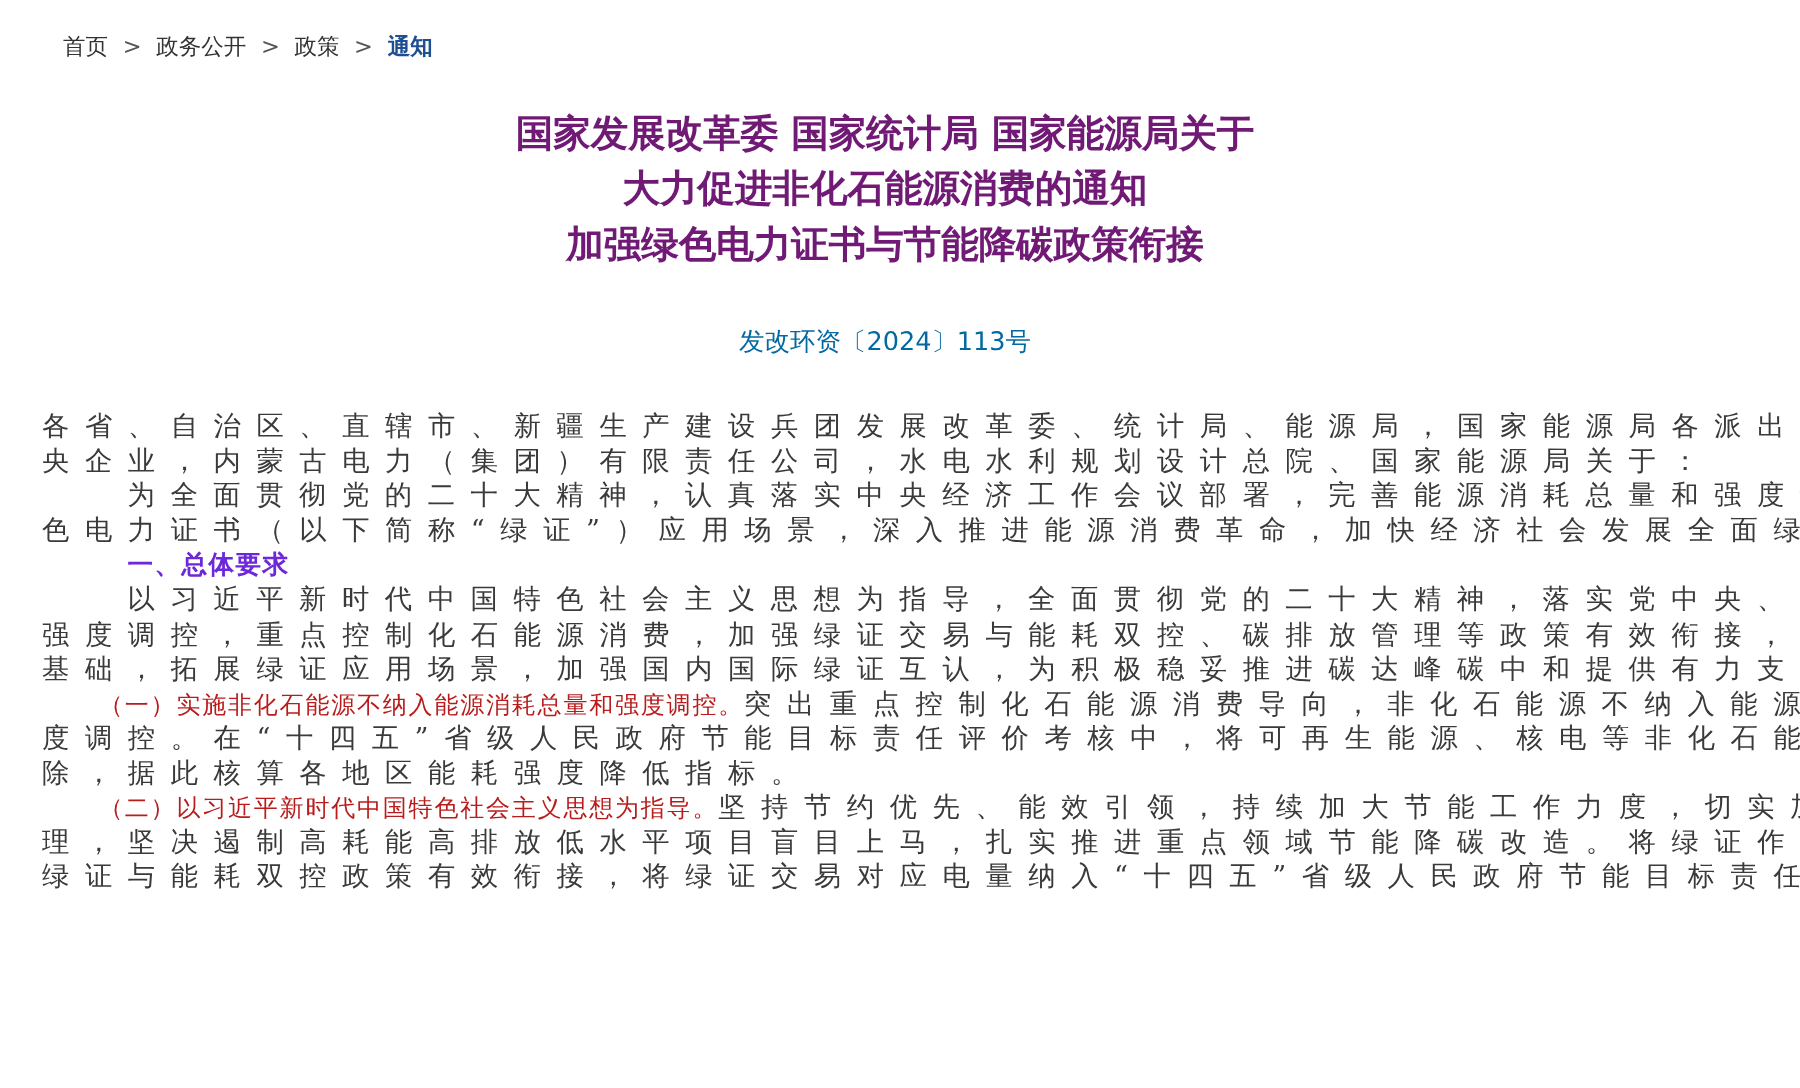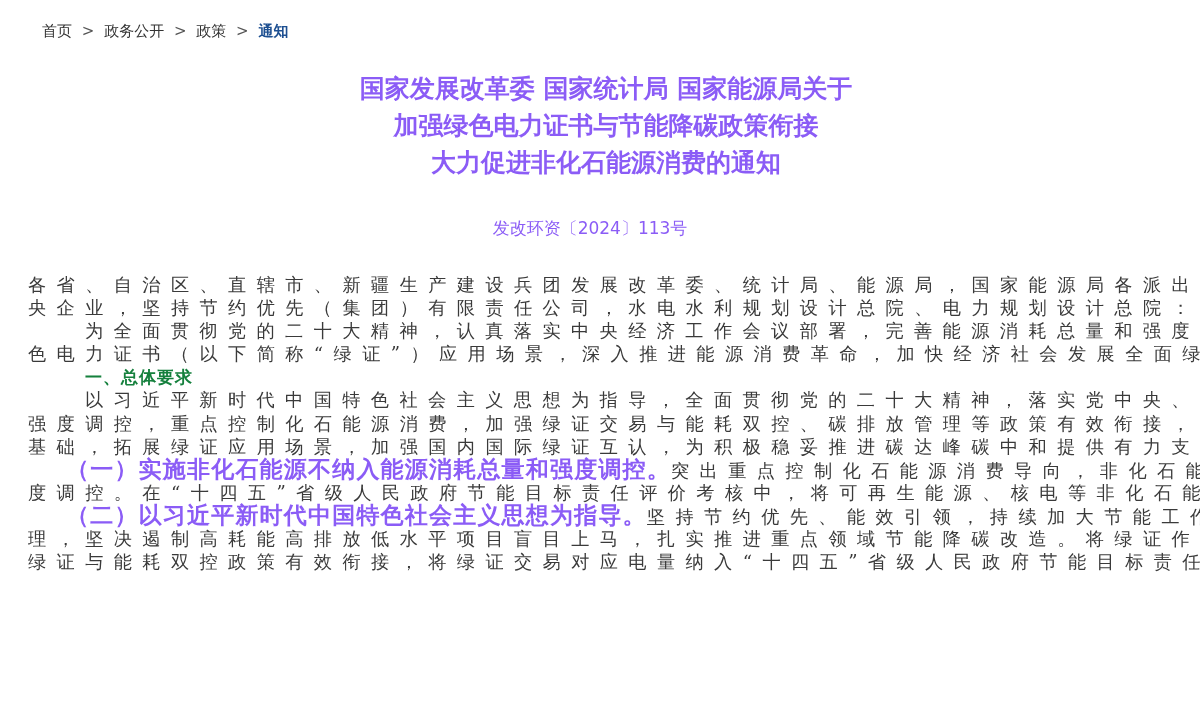--- a/index.html
+++ b/index.html
@@ -11,89 +11,90 @@
       position: absolute; left: 12px; top: 20px;
       font-size: 15px; color: #333333; line-height: 22px;
       font-family: "DejaVu Sans", sans-serif;
       margin-left: 30px;
     }
     .breadcrumb .crumb { color: #333333; text-decoration: none; cursor: pointer; }
     .breadcrumb .sep { color: #555555; margin: 0 5px; }
     .breadcrumb .current { color: #1d4f91; font-weight: bold; }
 
     .title {
-      position: absolute; left: 16px; top: 70px; width: 1180px;
-      text-align: center; color: #8b5cf6;
+      position: absolute; left: 0; top: 70px; width: 1180px;
+      text-align: center; color: #701a75;
       font-size: 25px; font-weight: bold; line-height: 37px;
       font-family: "DejaVu Sans", sans-serif;
     }
     .title div { white-space: nowrap; }
 
     .docno {
       position: absolute; left: 0; top: 216px; width: 1180px;
-      text-align: center; color: #8b5cf6; font-size: 17px; line-height: 24px;
+      text-align: center; color: #0369a1; font-size: 17px; line-height: 24px;
       font-family: "DejaVu Sans", sans-serif;
     }
 
     .body-text {
       position: absolute; left: 28px; top: 273px; width: 1130px;
       color: #3a3a3a; font-size: 18.2px; line-height: 23.1px;
       font-family: "DejaVu Serif", "Liberation Serif", serif;
       letter-spacing: 10.4px;
     }
     .line { white-space: nowrap; height: 23.1px; }
     .indent { padding-left: 57px; }
     .heading {
       font-family: "DejaVu Sans", sans-serif; font-weight: bold;
-      color: #15803d; letter-spacing: 1px; font-size: 17px;
+      color: #6d28d9; letter-spacing: 1px; font-size: 17px;
     }
     .sub-bold {
-      font-family: "DejaVu Sans", sans-serif; font-weight: bold;
-      color: #8b5cf6; letter-spacing: 1.2px; font-size: 23px;
+      font-family: "DejaVu Sans", sans-serif; font-weight: normal;
+      color: #b91c1c; letter-spacing: 1.2px; font-size: 16px;
     }
   </style>
 </head>
 <body>
 
 <nav class="breadcrumb">
   <a class="crumb">首页</a>
   <span class="sep">&gt;</span>
   <a class="crumb">政务公开</a>
   <span class="sep">&gt;</span>
   <a class="crumb">政策</a>
   <span class="sep">&gt;</span>
   <a class="crumb current">通知</a>
 </nav>
 
 <h1 class="title" style="margin:0;">
   <div>国家发展改革委 国家统计局 国家能源局关于</div>
+  <div>大力促进非化石能源消费的通知</div>
   <div>加强绿色电力证书与节能降碳政策衔接</div>
-  <div>大力促进非化石能源消费的通知</div>
 </h1>
 
 <div class="docno">发改环资〔2024〕113号</div>
 
 <article class="body-text">
   <div class="line">各省、自治区、直辖市、新疆生产建设兵团发展改革委、统计局、能源局，国家能源局各派出机构，江苏省工业和信息化厅，有关中</div>
-  <div class="line">央企业，坚持节约优先（集团）有限责任公司，水电水利规划设计总院、电力规划设计总院：</div>
+  <div class="line">央企业，内蒙古电力（集团）有限责任公司，水电水利规划设计总院、国家能源局关于：</div>
 
   <div class="line indent">为全面贯彻党的二十大精神，认真落实中央经济工作会议部署，完善能源消耗总量和强度调控，重点控制化石能源消费，拓展绿</div>
   <div class="line">色电力证书（以下简称“绿证”）应用场景，深入推进能源消费革命，加快经济社会发展全面绿色转型，推动完成“十四五”能耗强</div>
 
   <div class="line indent">
     <span class="heading">一、总体要求</span>
   </div>
   <div class="line indent">以习近平新时代中国特色社会主义思想为指导，全面贯彻党的二十大精神，落实党中央、国务院决策部署，完善能源消耗总量和</div>
   <div class="line">强度调控，重点控制化石能源消费，加强绿证交易与能耗双控、碳排放管理等政策有效衔接，激发绿证需求潜力，夯实绿证核发交易</div>
   <div class="line">基础，拓展绿证应用场景，加强国内国际绿证互认，为积极稳妥推进碳达峰碳中和提供有力支撑。</div>
 
 
   <div class="line indent" style="padding-left:38px;">
     <span class="sub-bold">（一）实施非化石能源不纳入能源消耗总量和强度调控。</span><span>突出重点控制化石能源消费导向，非化石能源不纳入能源消耗总量和强</span>
   </div>
   <div class="line">度调控。在“十四五”省级人民政府节能目标责任评价考核中，将可再生能源、核电等非化石能源消费量从各地区能源消费总量中扣</div>
+  <div class="line">除，据此核算各地区能耗强度降低指标。</div>
 
   <div class="line indent" style="padding-left:38px;">
     <span class="sub-bold">（二）以习近平新时代中国特色社会主义思想为指导。</span><span>坚持节约优先、能效引领，持续加大节能工作力度，切实加强节能日常管</span>
   </div>
   <div class="line">理，坚决遏制高耗能高排放低水平项目盲目上马，扎实推进重点领域节能降碳改造。将绿证作为可再生能源电力消费基础凭证，加强</div>
   <div class="line">绿证与能耗双控政策有效衔接，将绿证交易对应电量纳入“十四五”省级人民政府节能目标责任评价考核指标核算，大力促进非化石</div>
 </article>
 
 </body></html>

